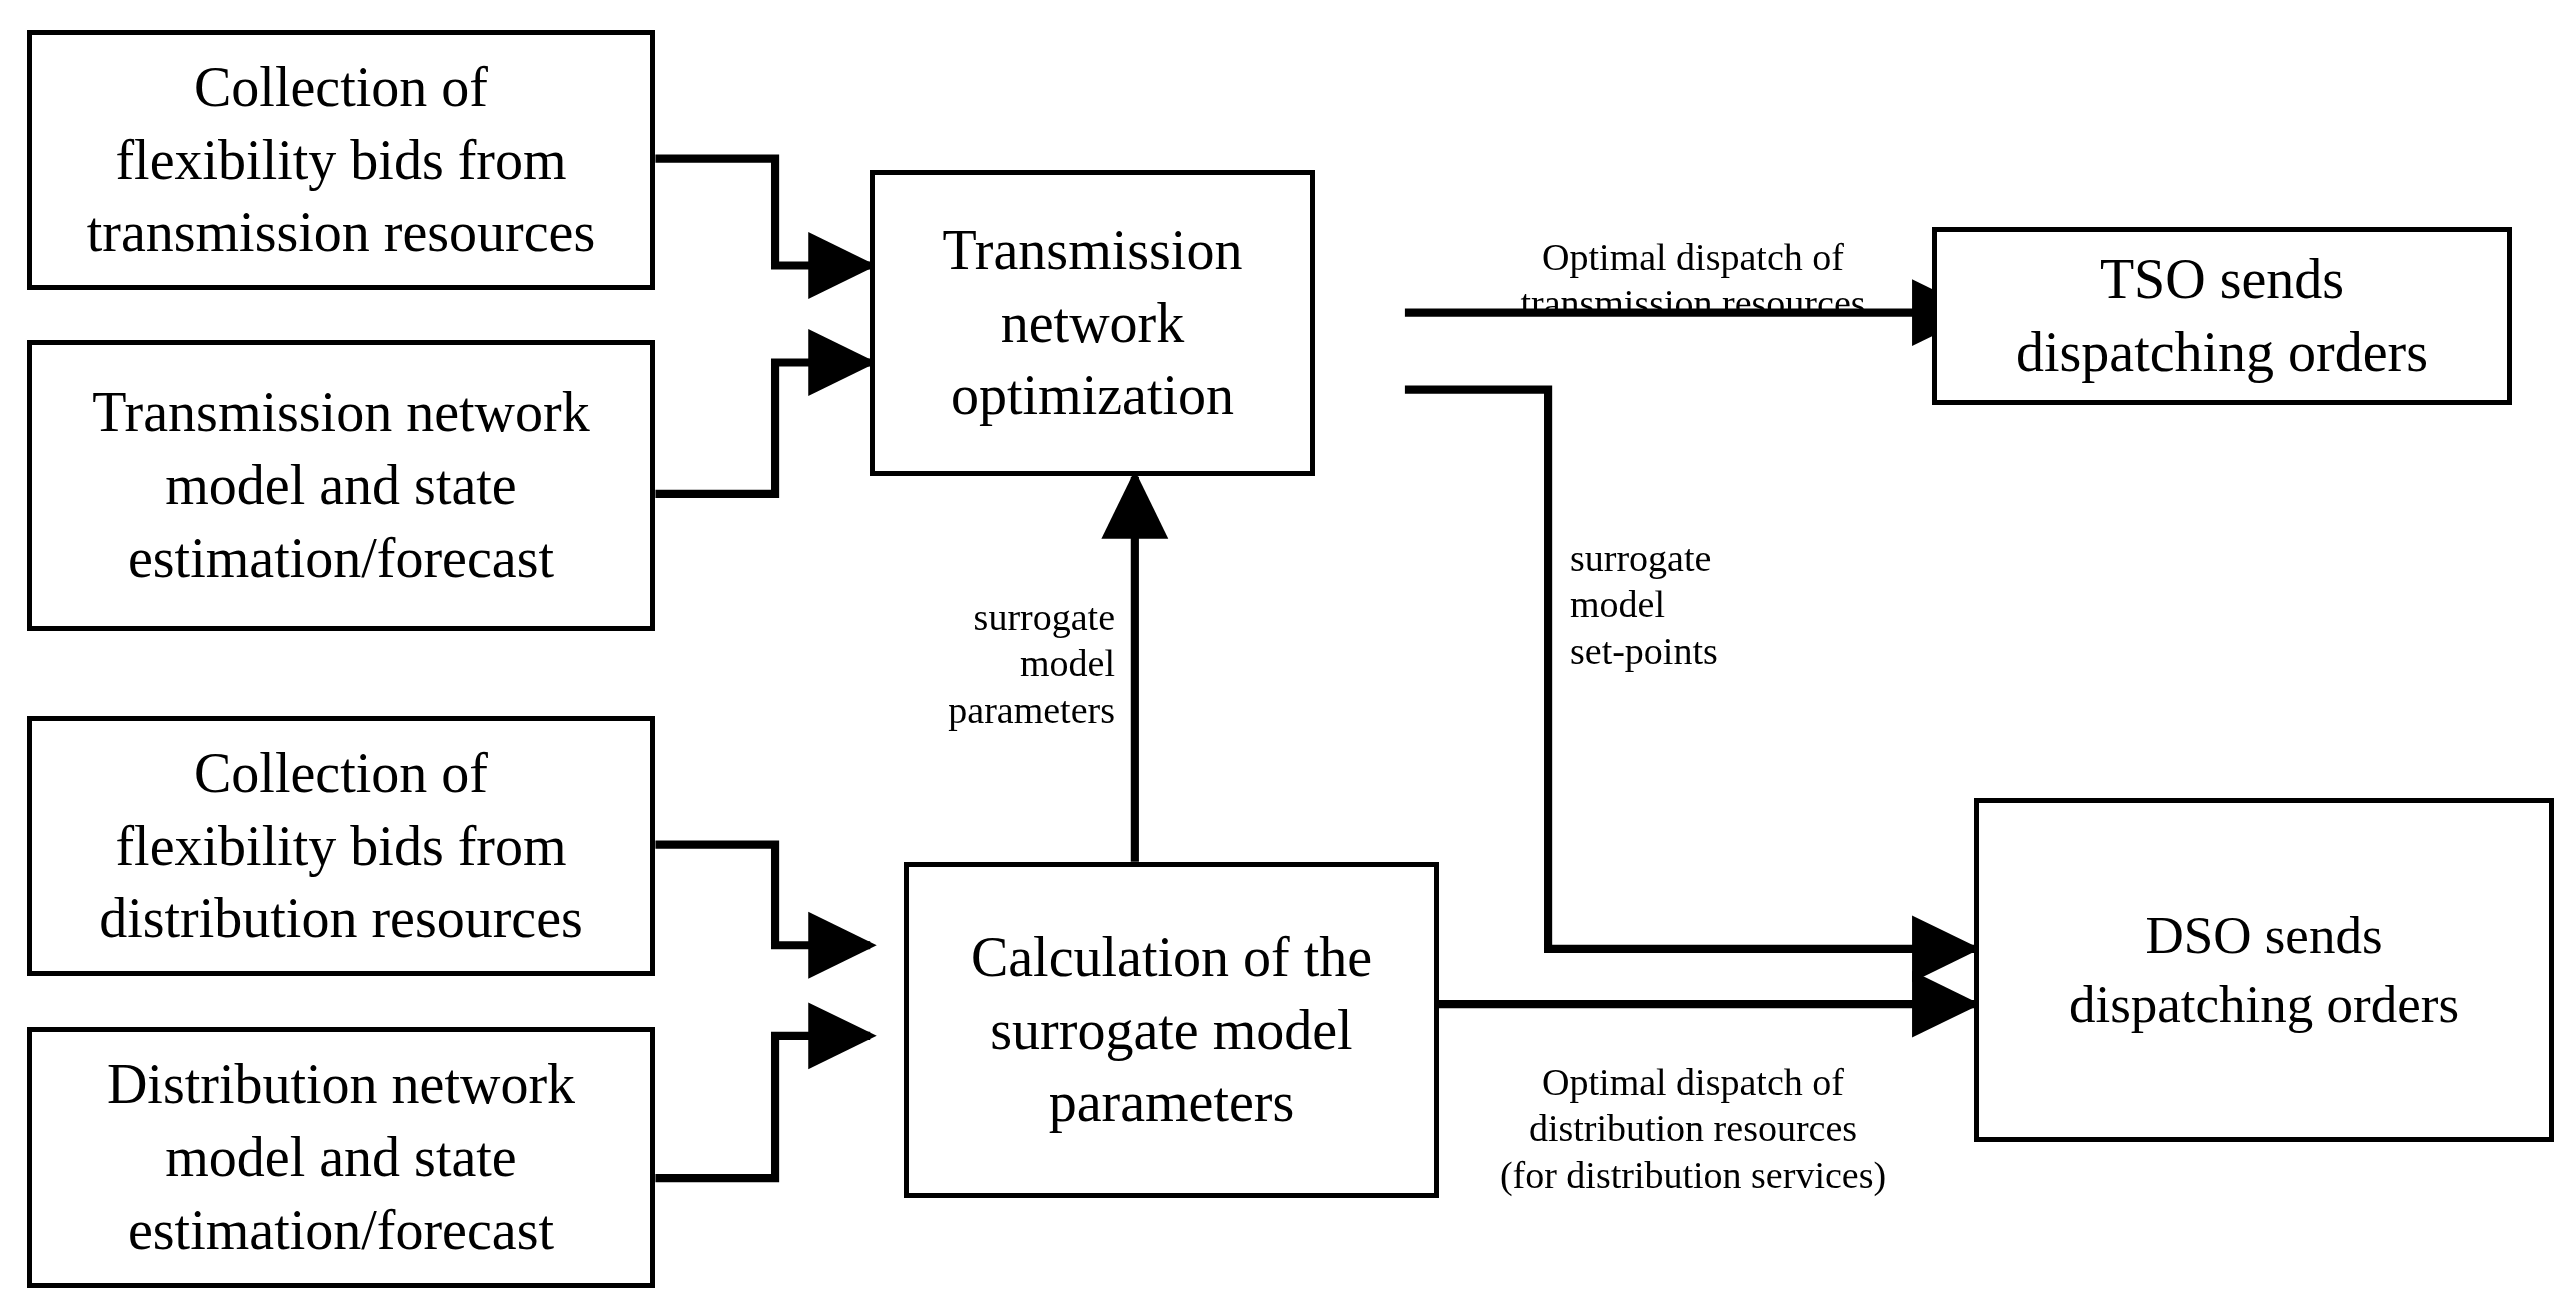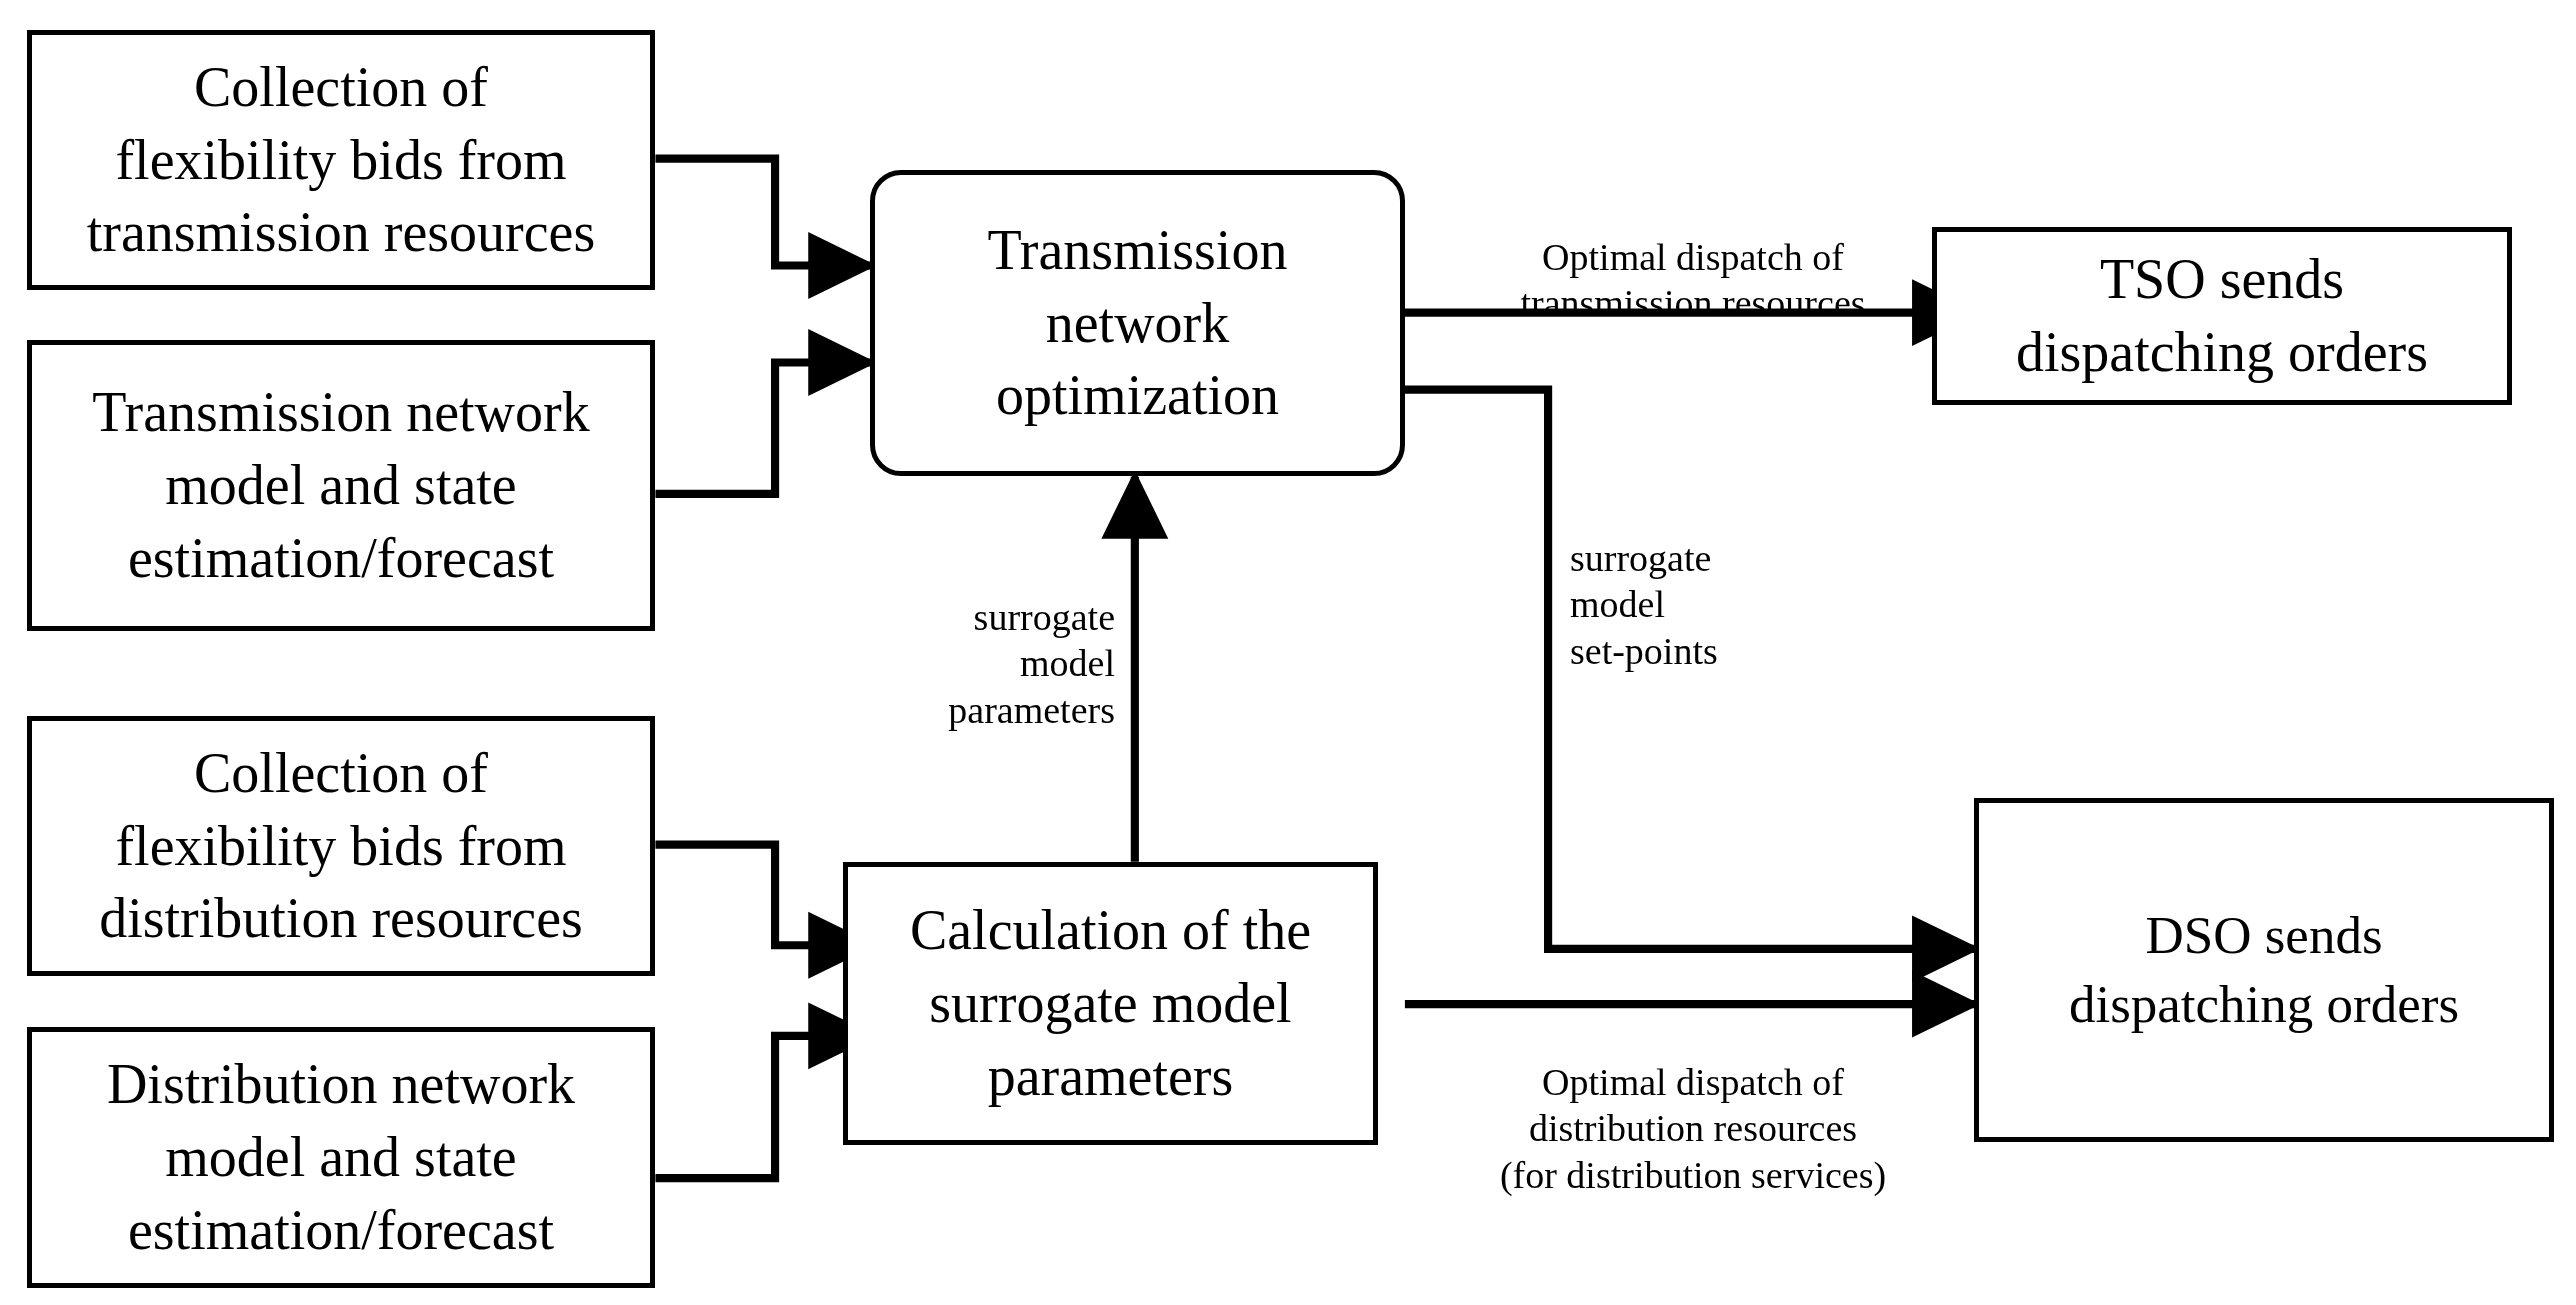--- a/index.html
+++ b/index.html
@@ -51,37 +51,37 @@
   </svg>
 
   <div class="node big" style="left:27px;top:30px;width:628px;height:260px;">
     <span class="txt">Collection of<br>flexibility bids from<br>transmission resources</span>
   </div>
 
   <div class="node big" style="left:27px;top:340px;width:628px;height:291px;">
     <span class="txt">Transmission network<br>model and state<br>estimation/forecast</span>
   </div>
 
-  <div class="node big" style="left:870px;top:170px;width:535px;height:306px;border-radius:31px;">
+  <div class="node big" style="left:870px;top:170px;width:445px;height:306px;">
     <span class="txt">Transmission<br>network<br>optimization</span>
   </div>
 
   <div class="node big" style="left:1932px;top:227px;width:580px;height:178px;">
     <span class="txt">TSO sends<br>dispatching orders</span>
   </div>
 
   <div class="node big" style="left:27px;top:716px;width:628px;height:260px;">
     <span class="txt">Collection of<br>flexibility bids from<br>distribution resources</span>
   </div>
 
   <div class="node big" style="left:27px;top:1027px;width:628px;height:261px;">
     <span class="txt">Distribution network<br>model and state<br>estimation/forecast</span>
   </div>
 
-  <div class="node big" style="left:843px;top:862px;width:535px;height:283px;">
+  <div class="node big" style="left:904px;top:862px;width:535px;height:336px;">
     <span class="txt">Calculation of the<br>surrogate model<br>parameters</span>
   </div>
 
   <div class="node mid" style="left:1974px;top:798px;width:580px;height:344px;">
     <span class="txt">
       <span style="display:block;">DSO sends<br>dispatching orders</span>
     </span>
   </div>
 
   <div class="elabel ta-c" style="left:1439px;top:190px;width:508px;">Optimal dispatch of<br>transmission resources</div>

